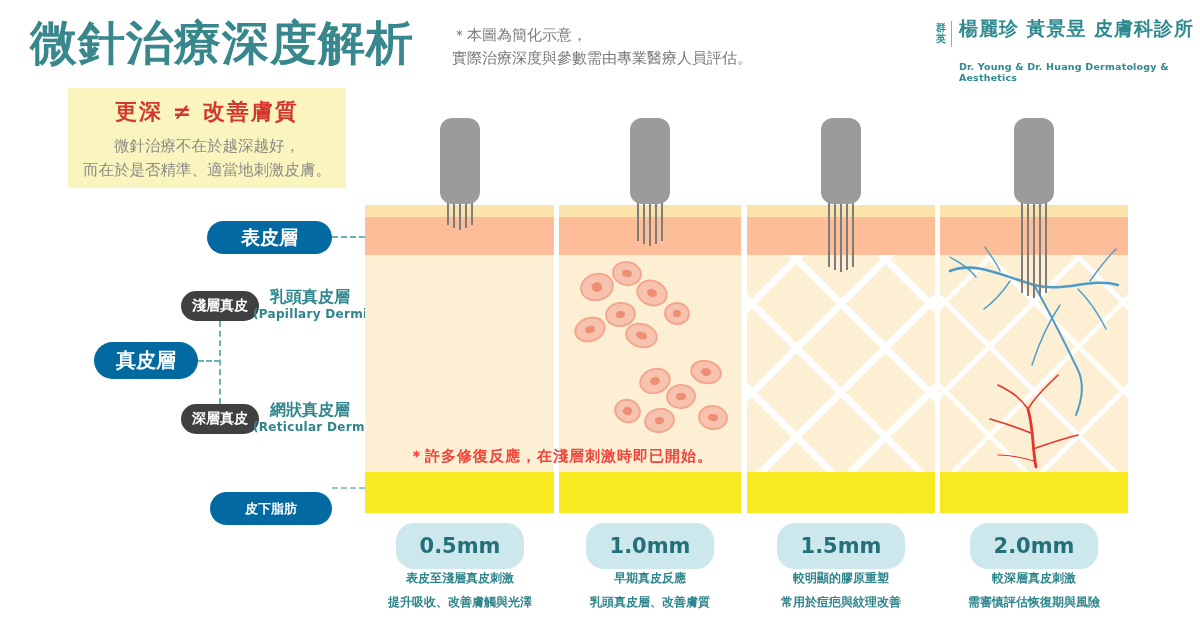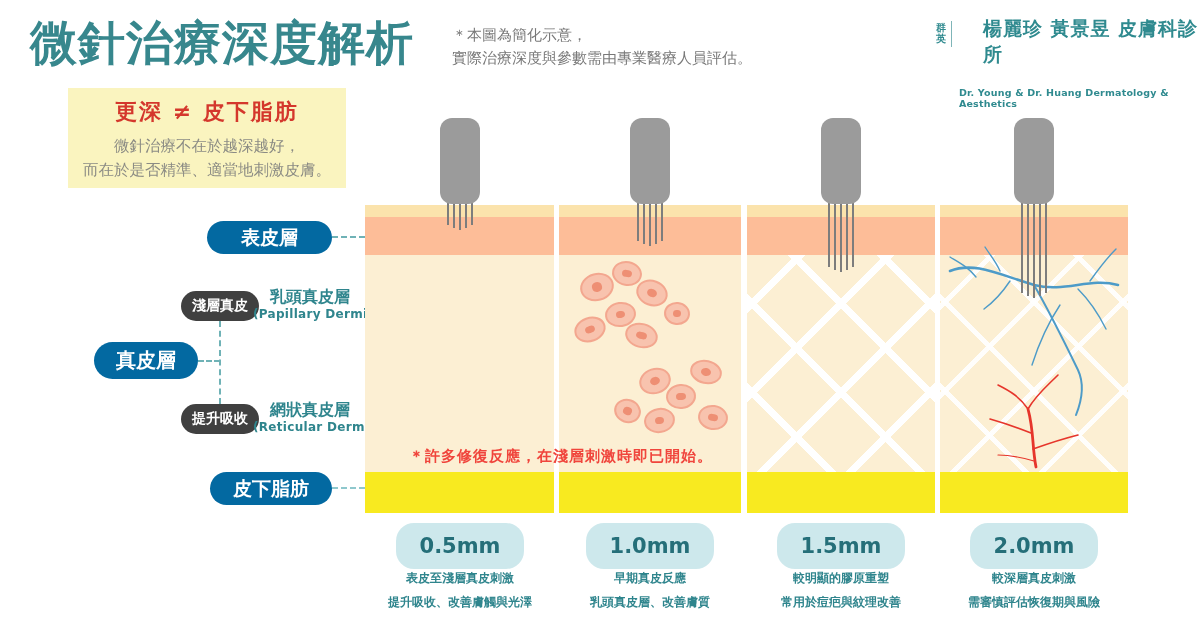--- a/index.html
+++ b/index.html
@@ -10,21 +10,21 @@
   
   .title { position:absolute; left:30px; top:12px; font-size:47px; font-weight:800;
            color:#37878D; letter-spacing:1px; }
   .disclaimer { position:absolute; left:452px; top:24px; font-size:15px; color:#787878;
                 line-height:23px; }
   .logo { position:absolute; left:936px; top:16px; display:flex; align-items:flex-start; }
   .seal { display:flex; flex-direction:column; font-size:10px; font-weight:700;
           color:#2F8A8F; line-height:11px; margin-top:6px; }
   .logo-divider { width:1px; height:26px; background:#7FB5B8; margin:5px 7px 0 5px; }
   .logo-text { display:flex; flex-direction:column; }
-  .clinic-zh { font-size:19px; font-weight:600; color:#2F8A8F; letter-spacing:1px;margin-left:24px; }
+  .clinic-zh { font-size:19px; font-weight:600; color:#2F8A8F; letter-spacing:1px; }
   .clinic-en { font-size:9.5px; font-weight:700; color:#2F8A8F; margin-top:19px; letter-spacing:.2px; }
 
   
   .callout { position:absolute; left:68px; top:88px; width:278px; height:100px;
              background:#FAF4BF; text-align:center; padding-top:9px; }
   .callout-heading { font-size:22px; font-weight:800; color:#D4372C; letter-spacing:2px; }
   .callout-body { margin-top:7px; font-size:15.5px; color:#8B8B84; line-height:24px; }
 
   
   .pill { position:absolute; display:flex; align-items:center; justify-content:center;
@@ -87,43 +87,43 @@
       <span>英</span>
     </div>
     <div class="logo-divider"></div>
     <div class="logo-text">
       <span class="clinic-zh">楊麗珍 黃景昱 皮膚科診所</span>
       <span class="clinic-en">Dr. Young &amp; Dr. Huang  Dermatology &amp; Aesthetics</span>
     </div>
   </div>
 
   <div class="callout">
-    <div class="callout-heading">更深 ≠ 皮下脂肪</div>
+    <div class="callout-heading">更深 ≠ 改善膚質</div>
     <div class="callout-body">
       <div>微針治療不在於越深越好，</div>
       <div>而在於是否精準、適當地刺激皮膚。</div>
     </div>
   </div>
 
   <div class="pill pill-teal" style="left:207px; top:221px; width:125px; height:33px; font-size:19px;">表皮層</div>
   <div class="dash-h" style="left:332px; top:236px; width:33px;"></div>
 
   <div class="pill pill-sage" style="left:181px; top:291px; width:78px; height:30px; font-size:14px;">淺層真皮</div>
   <div class="side-zh" style="left:270px; top:287px;">乳頭真皮層</div>
   <div class="side-en" style="left:253px; top:307px;">(Papillary Dermis)</div>
 
   <div class="pill pill-teal" style="left:94px; top:342px; width:104px; height:37px; font-size:20px;">真皮層</div>
   <div class="dash-h" style="left:198px; top:360px; width:22px;"></div>
   <div class="dash-v" style="left:219px; top:321px; height:83px;"></div>
 
-  <div class="pill pill-sage" style="left:181px; top:404px; width:78px; height:30px; font-size:14px;">提升吸收</div>
+  <div class="pill pill-sage" style="left:181px; top:404px; width:78px; height:30px; font-size:14px;">深層真皮</div>
   <div class="side-zh" style="left:270px; top:400px;">網狀真皮層</div>
   <div class="side-en" style="left:253px; top:420px;">(Reticular Dermis)</div>
 
-  <div class="pill pill-teal" style="left:210px; top:472px; width:122px; height:33px; font-size:19px;">皮下脂肪</div>
+  <div class="pill pill-teal" style="left:210px; top:492px; width:122px; height:33px; font-size:13px;">皮下脂肪</div>
   <div class="dash-h" style="left:332px; top:487px; width:33px; border-color:#8FC8CD;"></div>
 
   <div class="panel" style="left:365px; width:189px;">
     <div class="layer layer-surface"></div>
     <div class="layer layer-epidermis"></div>
     <div class="layer layer-dermis"></div>
     <div class="layer layer-fat"></div>
     <div class="needles">
       <span style="height:26px"></span>
         <span style="height:29px"></span>

